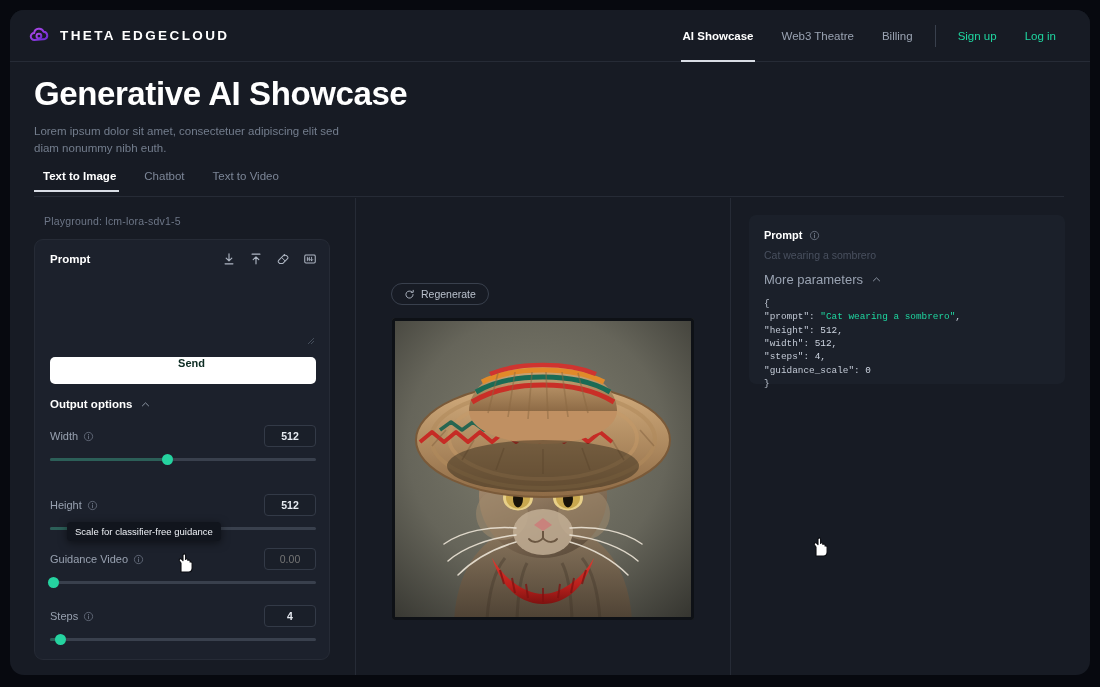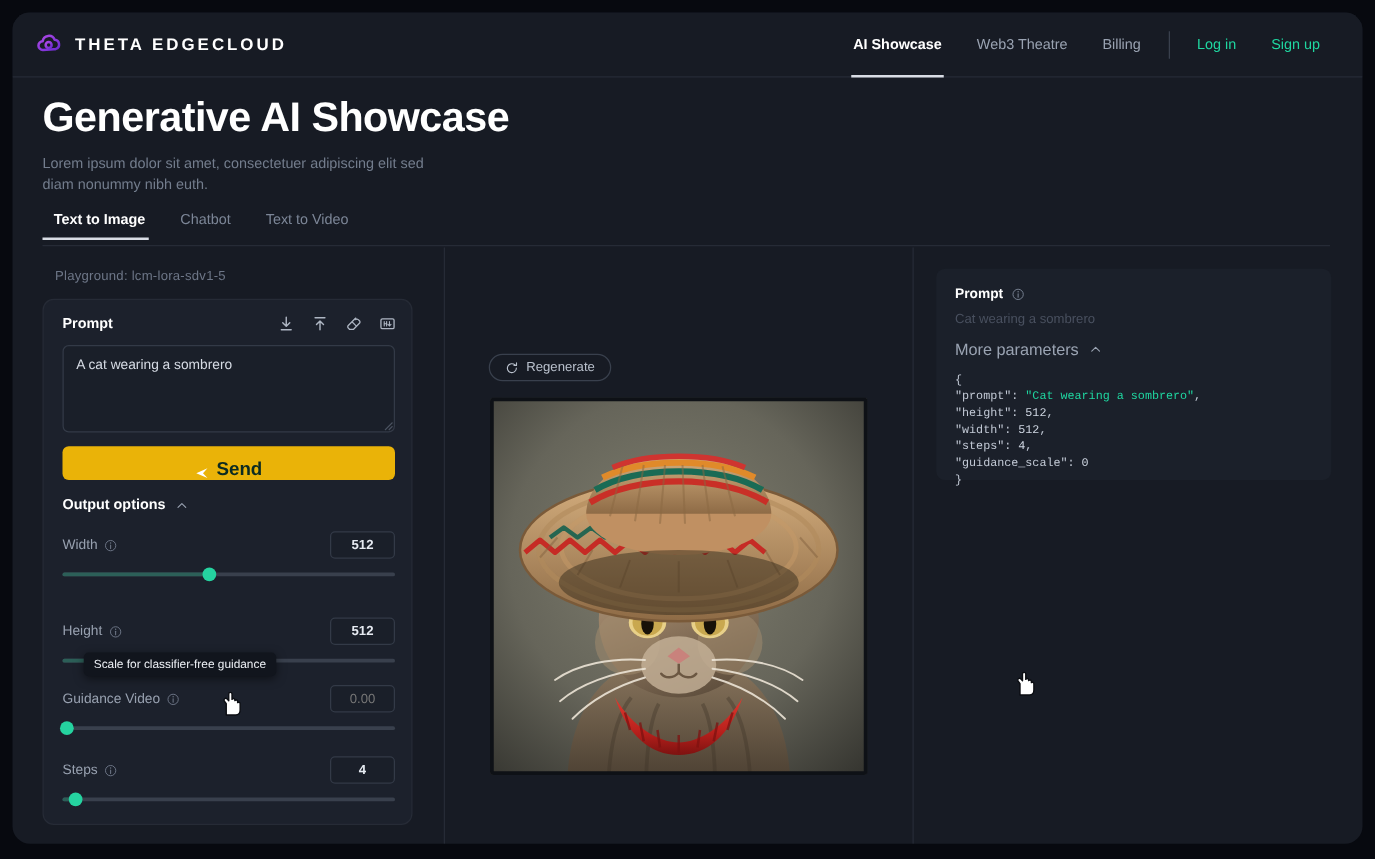--- a/index.html
+++ b/index.html
@@ -115,23 +115,23 @@
     position: absolute; left: 15px; top: 36px; width: 266px; height: 70px;
     background: #1a1f29; border: 1px solid #333a47; border-radius: 5px;
     color: #d7dce5; font-size: 11px; font-family: "Liberation Sans", sans-serif;
     padding: 9px 10px; resize: none; outline: none;
   }
   .resize-grip { position: absolute; left: 272px; top: 97px; width: 8px; height: 8px;
     pointer-events: none; }
 
   .send-btn {
     position: absolute; left: 15px; top: 117px; width: 266px; height: 27px;
-    background: #eab308; border: none; border-radius: 5px;
-    color: #0c2b22; font-size: 15px; font-weight: 700;
-    display: flex; align-items: flex-end; justify-content: center; gap: 6px;
+    background: #ffffff; border: none; border-radius: 5px;
+    color: #0c2b22; font-size: 11px; font-weight: 700;
+    display: flex; align-items: flex-start; justify-content: center; gap: 6px;
     cursor: pointer; font-family: "Liberation Sans", sans-serif;
   }
 
   .output-options {
     position: absolute; left: 15px; top: 158px;
     display: flex; align-items: center; gap: 8px; cursor: pointer;
   }
   .output-options-label { color: #ffffff; font-size: 11.5px; font-weight: 700; }
 
   
@@ -223,22 +223,22 @@
         <circle cx="11.4" cy="12.6" r="2.5" fill="none" stroke="url(#lg)" stroke-width="2.1"></circle>
       </svg>
       <span class="brand-text">THETA EDGECLOUD</span>
     </div>
 
     <div class="nav-right">
       <div class="nav-link active">AI Showcase</div>
       <div class="nav-link">Web3 Theatre</div>
       <div class="nav-link">Billing</div>
       <div class="nav-sep"></div>
+      <div class="nav-auth">Sign up</div>
       <div class="nav-auth">Log in</div>
-      <div class="nav-auth">Sign up</div>
     </div>
   </div>
 
   <div id="tabs">
     <div class="tab active">Text to Image</div>
     <div class="tab">Chatbot</div>
     <div class="tab">Text to Video</div>
   </div>
 
   <div id="hero">
@@ -266,21 +266,20 @@
               <path d="M9.8 2.8 3 9.6a1.6 1.6 0 0 0 0 2.3l1.3 1.3h3.3l5.6-5.6a1.6 1.6 0 0 0 0-2.3l-1.1-1.1a1.6 1.6 0 0 0-2.3 0z" fill="none" stroke="#aeb6c3" stroke-width="1.2" stroke-linejoin="round"></path>
               <path d="M6.4 6.2 10.6 10.4" fill="none" stroke="#aeb6c3" stroke-width="1.1"></path>
             </svg>
             <svg class="icon-btn" viewBox="0 0 16 16">
               <rect x="2" y="3.5" width="12" height="9" rx="1.4" fill="none" stroke="#aeb6c3" stroke-width="1.2"></rect>
               <path d="M5 6v4M5 8h2.2M7.2 6v4M9.8 6v4M9.8 10l1.4-1.4M9.8 10 8.4 8.6" fill="none" stroke="#aeb6c3" stroke-width="1" stroke-linecap="round"></path>
             </svg>
           </span>
         </div>
 
-        <textarea class="prompt-textarea" placeholder="Enter your prompt" style="">A cat wearing a sombrero</textarea>
         <svg class="resize-grip" viewBox="0 0 8 8">
           <path d="M7 1 1 7M7 4 4 7" stroke="#4a5260" stroke-width="0.9" fill="none"></path>
         </svg>
 
         <button class="send-btn">
           <svg width="11" height="11" viewBox="0 0 16 16">
             <path d="M1.5 8 14.5 2.2 9.3 8 14.5 13.8z" fill="#ffffff"></path>
           </svg>
           <span>Send</span>
         </button>

